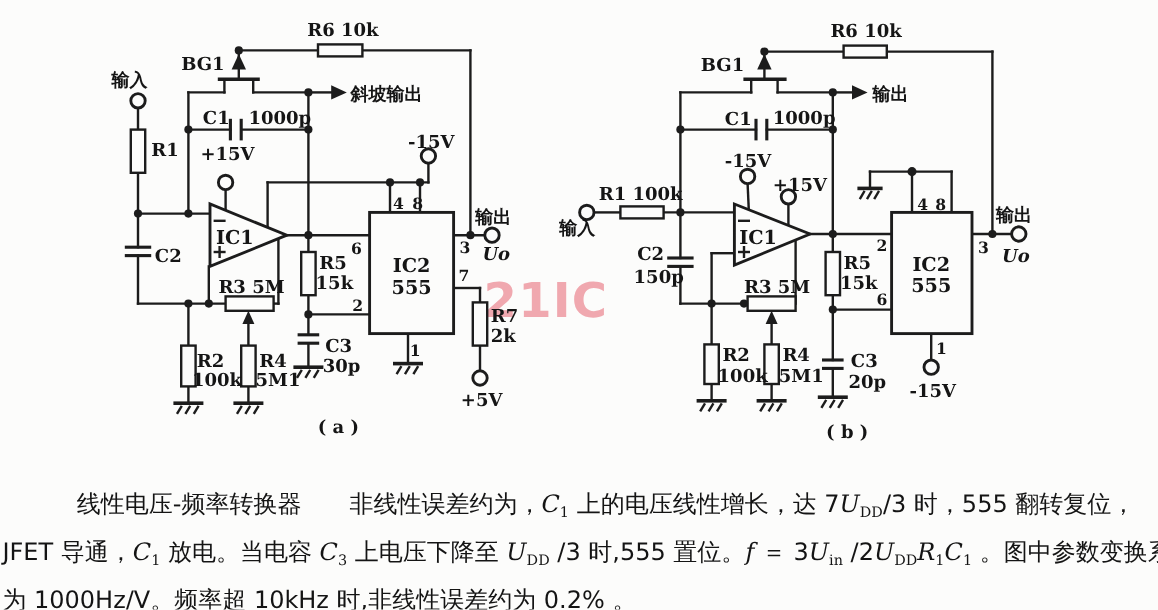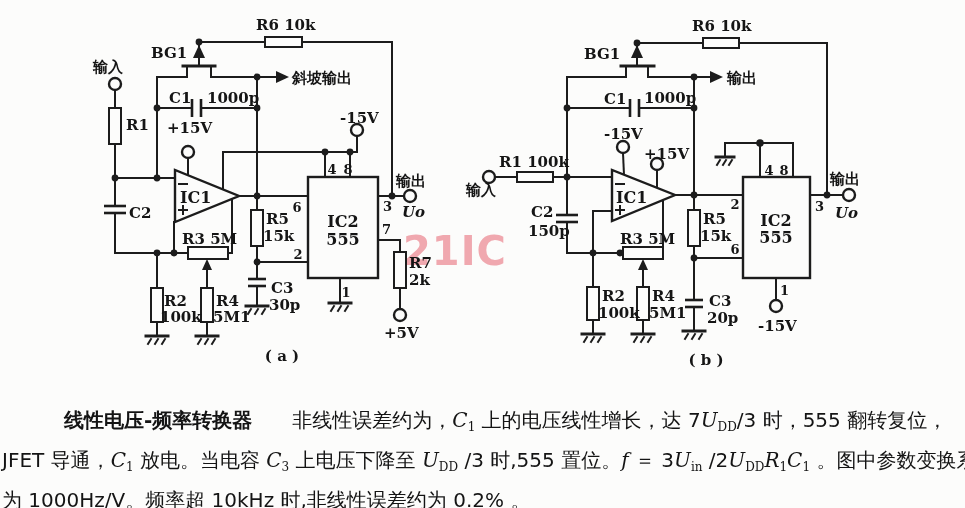--- a/index.html
+++ b/index.html
@@ -25,21 +25,21 @@
   .wm{position:absolute;left:403px;top:233px;display:flex;align-items:flex-start;opacity:.85;z-index:0;}
   .wm-brand{font-family:"DejaVu Sans","Liberation Sans",sans-serif;font-weight:bold;font-size:40px;line-height:36px;letter-spacing:1px;}
   .wm-right{display:flex;flex-direction:column;margin-left:3px;}
   .wm-cn{font-size:19px;font-weight:bold;line-height:19px;letter-spacing:2px;}
   .wm-com{font-family:"Liberation Serif","DejaVu Serif",serif;font-style:italic;font-weight:bold;font-size:23px;line-height:20px;margin-left:-2px;}
   
   .caption{position:absolute;left:2px;top:404px;width:962px;z-index:2;color:#141414;
            font-size:20px;font-family:"DejaVu Sans","Liberation Sans",sans-serif;}
   .cap-line{margin:0;line-height:33px;white-space:nowrap;}
   .cap-line.indent{padding-left:62px;}
-  .cap-line .head{font-weight:bold;}
+  .cap-line .head{font-weight:normal;}
   .cap-line .var{font-family:"DejaVu Serif","Liberation Serif",serif;font-style:italic;}
   .cap-line .sub{font-size:12px;vertical-align:-4px;font-family:"DejaVu Serif","Liberation Serif",serif;}
 </style>
 </head>
 <body>
 
 <div id="stage">
 
   <div class="wm">
     <span class="wm-brand" style="color: rgb(238, 154, 162);">21IC</span>

